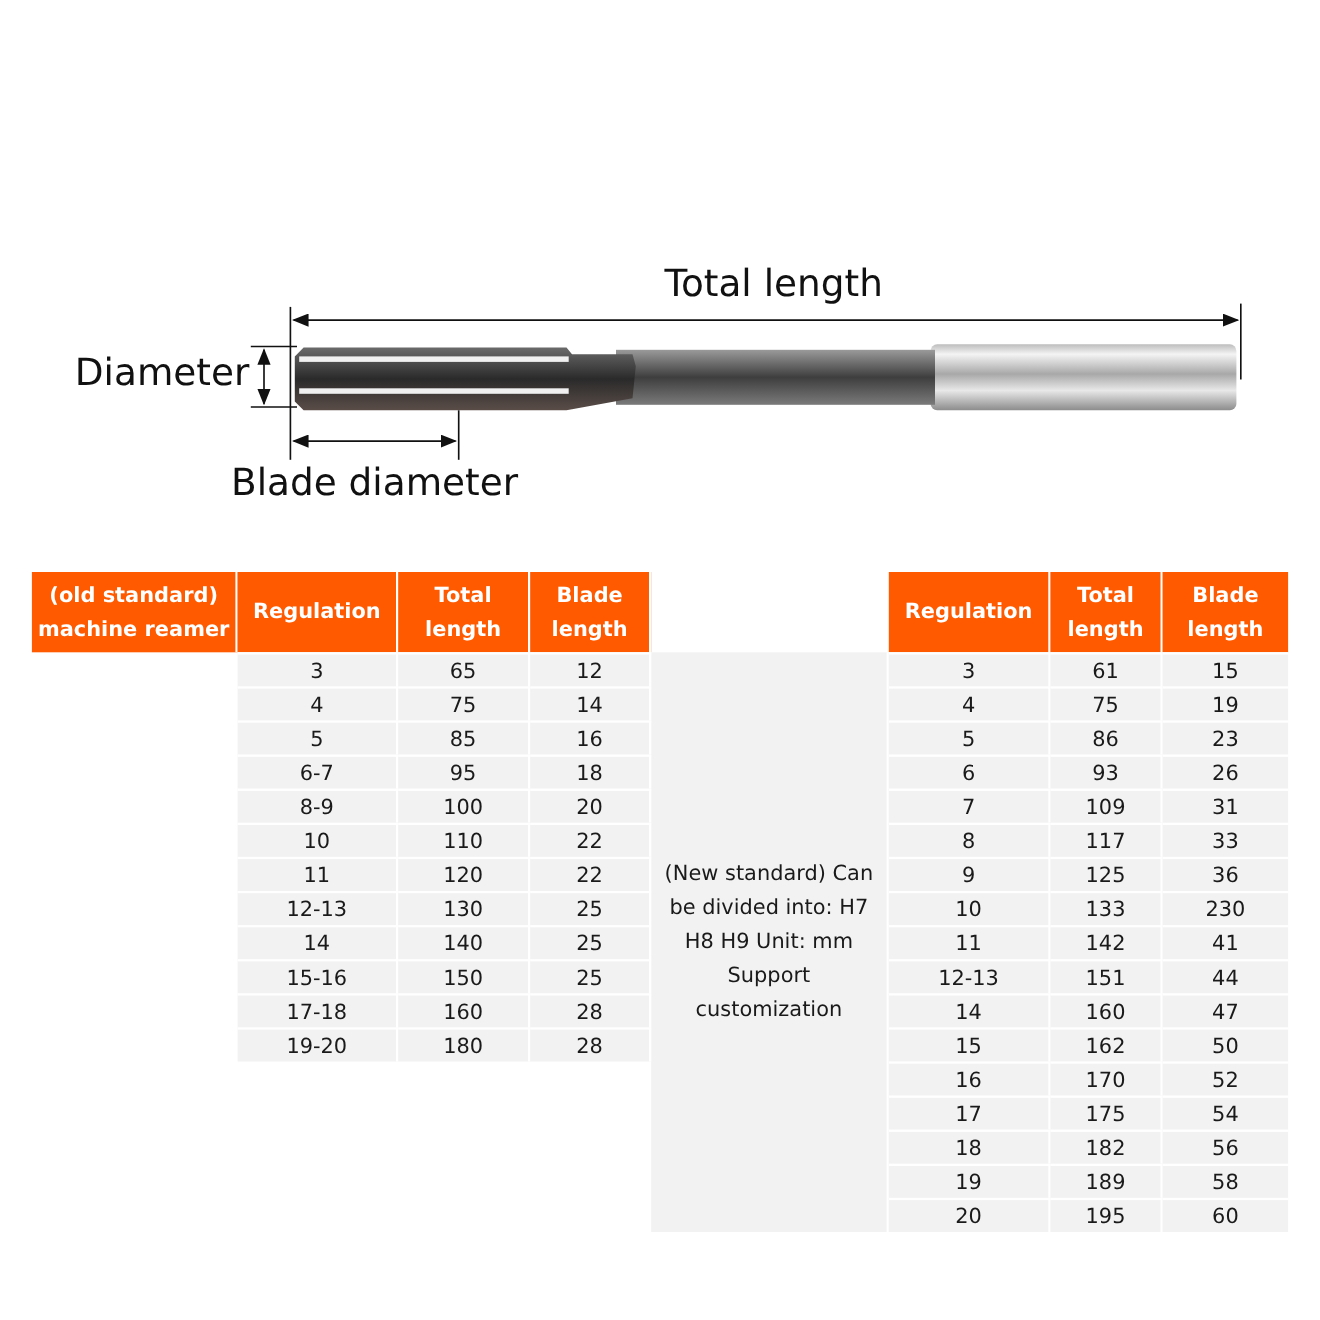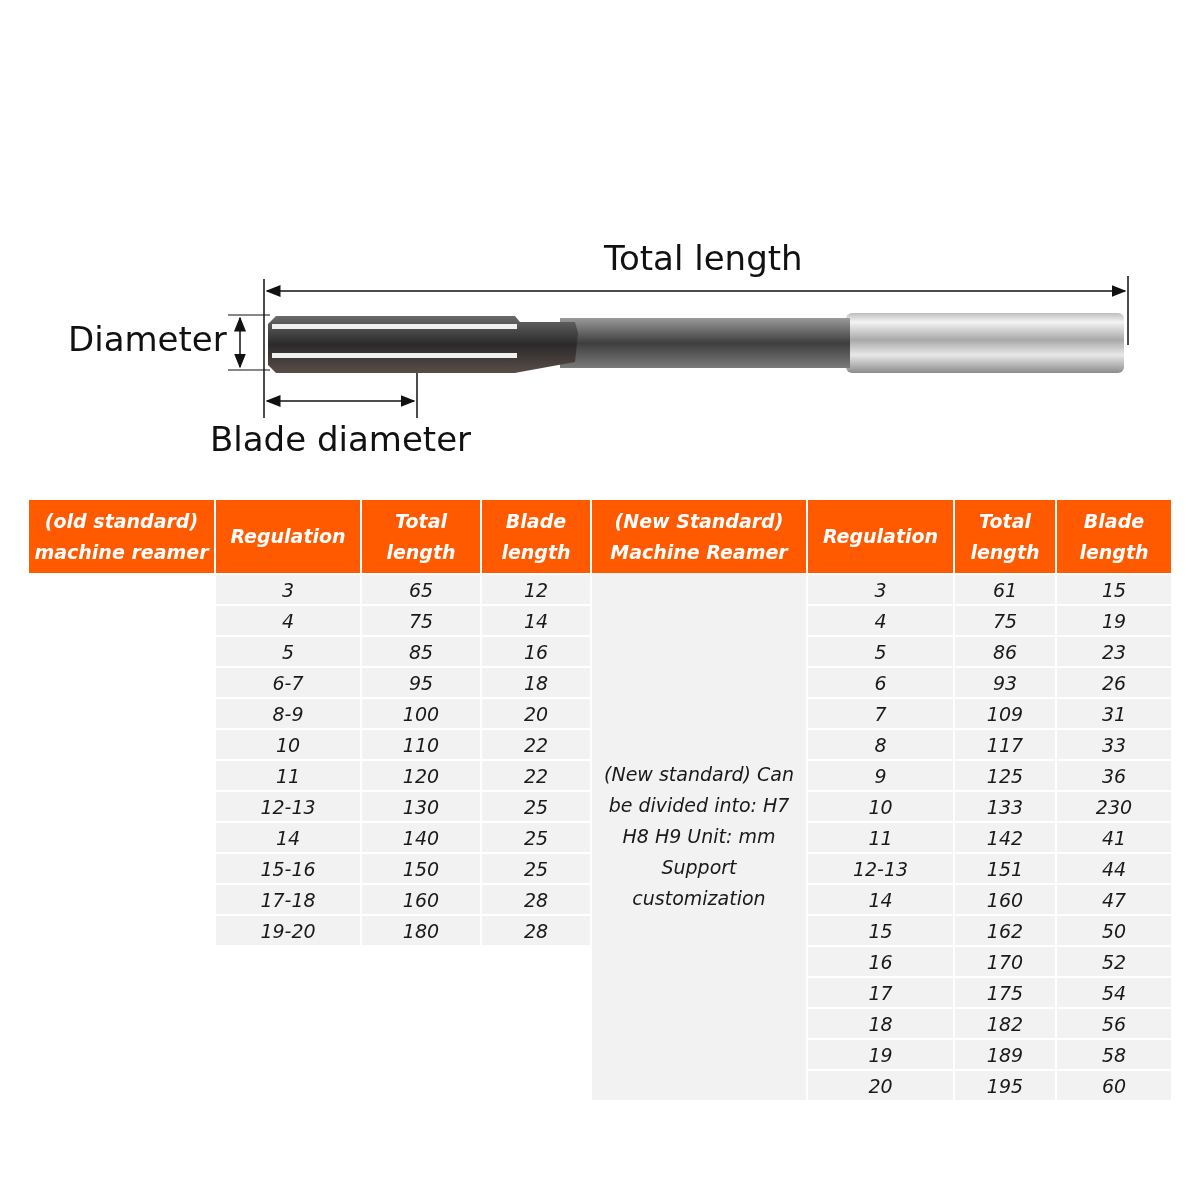--- a/index.html
+++ b/index.html
@@ -1,24 +1,24 @@
 <!DOCTYPE html>
 <html><head>
 <meta charset="utf-8">
 <style>
   html, body { margin:0; padding:0; background:#ffffff; }
   body { width:1200px; height:1200px; position:relative; overflow:hidden;
          font-family:"DejaVu Sans", sans-serif; color:#1a1a1a; }
   .label { position:absolute; font-family:"DejaVu Sans", sans-serif; color:#111; white-space:nowrap; }
   #diagram { position:absolute; left:0; top:0; width:1200px; height:480px; }
-  .grid { position:absolute; left:29px; top:500px; width:1142px; height:601px;
+  .grid { position:absolute; left:29px; top:520px; width:1142px; height:601px;
           display:grid;
           grid-template-columns:187px 146px 120px 110px 216px 147px 102px 114px;
           grid-template-rows:73px repeat(17, 31px);
-          gap:0; background:#ffffff;font-style:italic; }
+          gap:0; background:#ffffff; }
   .hd { background:#ff5a00; color:#fff; font-weight:bold; font-size:19px;
         display:flex; align-items:center; justify-content:center; text-align:center;
         line-height:31px; border-right:2px solid #ffffff; box-sizing:border-box; padding:0 2px; }
   .cell { background:#f2f2f2; font-size:19px; display:flex; align-items:center; justify-content:center;
           border-right:2px solid #ffffff; border-top:2px solid #ffffff; box-sizing:border-box; color:#1a1a1a; }
   .span-cell { background:#f2f2f2; font-size:19px; display:flex; align-items:center; justify-content:center;
           text-align:center; line-height:31px; border-right:2px solid #ffffff; box-sizing:border-box; color:#1a1a1a; padding:0 4px; }
 </style>
 </head>
 <body>
@@ -73,21 +73,20 @@
   <div class="label" style="left:604px; top:238px; font-size:34px;">Total length</div>
   <div class="label" style="left:210px; top:419px; font-size:34px;">Blade diameter</div>
   <div class="label" style="left:68px; top:319px; font-size:34px;">Diameter</div>
 </div>
 
 <div class="grid">
   <div class="hd" style="grid-column:1;grid-row:1;">(old standard) machine reamer</div>
   <div class="hd" style="grid-column:2;grid-row:1;">Regulation</div>
   <div class="hd" style="grid-column:3;grid-row:1;">Total length</div>
   <div class="hd" style="grid-column:4;grid-row:1;">Blade length</div>
-  <div class="hd" style="grid-column:5;grid-row:1;">(New Standard) Machine Reamer</div>
   <div class="hd" style="grid-column:6;grid-row:1;">Regulation</div>
   <div class="hd" style="grid-column:7;grid-row:1;">Total length</div>
   <div class="hd" style="grid-column:8;grid-row:1;border-right:none;">Blade length</div>
 
   <div class="span-cell" style="grid-column:5;grid-row:2 / span 17;text-align:center;">(New standard) Can be divided into: H7 H8 H9 Unit: mm Support customization</div>
 
   <div id="old-rows" style="display:contents;"><div class="cell" style="grid-area: 2 / 2;">3</div><div class="cell" style="grid-area: 2 / 3;">65</div><div class="cell" style="grid-area: 2 / 4;">12</div><div class="cell" style="grid-area: 3 / 2;">4</div><div class="cell" style="grid-area: 3 / 3;">75</div><div class="cell" style="grid-area: 3 / 4;">14</div><div class="cell" style="grid-area: 4 / 2;">5</div><div class="cell" style="grid-area: 4 / 3;">85</div><div class="cell" style="grid-area: 4 / 4;">16</div><div class="cell" style="grid-area: 5 / 2;">6-7</div><div class="cell" style="grid-area: 5 / 3;">95</div><div class="cell" style="grid-area: 5 / 4;">18</div><div class="cell" style="grid-area: 6 / 2;">8-9</div><div class="cell" style="grid-area: 6 / 3;">100</div><div class="cell" style="grid-area: 6 / 4;">20</div><div class="cell" style="grid-area: 7 / 2;">10</div><div class="cell" style="grid-area: 7 / 3;">110</div><div class="cell" style="grid-area: 7 / 4;">22</div><div class="cell" style="grid-area: 8 / 2;">11</div><div class="cell" style="grid-area: 8 / 3;">120</div><div class="cell" style="grid-area: 8 / 4;">22</div><div class="cell" style="grid-area: 9 / 2;">12-13</div><div class="cell" style="grid-area: 9 / 3;">130</div><div class="cell" style="grid-area: 9 / 4;">25</div><div class="cell" style="grid-area: 10 / 2;">14</div><div class="cell" style="grid-area: 10 / 3;">140</div><div class="cell" style="grid-area: 10 / 4;">25</div><div class="cell" style="grid-area: 11 / 2;">15-16</div><div class="cell" style="grid-area: 11 / 3;">150</div><div class="cell" style="grid-area: 11 / 4;">25</div><div class="cell" style="grid-area: 12 / 2;">17-18</div><div class="cell" style="grid-area: 12 / 3;">160</div><div class="cell" style="grid-area: 12 / 4;">28</div><div class="cell" style="grid-area: 13 / 2;">19-20</div><div class="cell" style="grid-area: 13 / 3;">180</div><div class="cell" style="grid-area: 13 / 4;">28</div></div>
   <div id="new-rows" style="display:contents;"><div class="cell" style="grid-area: 2 / 6;">3</div><div class="cell" style="grid-area: 2 / 7;">61</div><div class="cell" style="grid-area: 2 / 8; border-right: none;">15</div><div class="cell" style="grid-area: 3 / 6;">4</div><div class="cell" style="grid-area: 3 / 7;">75</div><div class="cell" style="grid-area: 3 / 8; border-right: none;">19</div><div class="cell" style="grid-area: 4 / 6;">5</div><div class="cell" style="grid-area: 4 / 7;">86</div><div class="cell" style="grid-area: 4 / 8; border-right: none;">23</div><div class="cell" style="grid-area: 5 / 6;">6</div><div class="cell" style="grid-area: 5 / 7;">93</div><div class="cell" style="grid-area: 5 / 8; border-right: none;">26</div><div class="cell" style="grid-area: 6 / 6;">7</div><div class="cell" style="grid-area: 6 / 7;">109</div><div class="cell" style="grid-area: 6 / 8; border-right: none;">31</div><div class="cell" style="grid-area: 7 / 6;">8</div><div class="cell" style="grid-area: 7 / 7;">117</div><div class="cell" style="grid-area: 7 / 8; border-right: none;">33</div><div class="cell" style="grid-area: 8 / 6;">9</div><div class="cell" style="grid-area: 8 / 7;">125</div><div class="cell" style="grid-area: 8 / 8; border-right: none;">36</div><div class="cell" style="grid-area: 9 / 6;">10</div><div class="cell" style="grid-area: 9 / 7;">133</div><div class="cell" style="grid-area: 9 / 8; border-right: none;">230</div><div class="cell" style="grid-area: 10 / 6;">11</div><div class="cell" style="grid-area: 10 / 7;">142</div><div class="cell" style="grid-area: 10 / 8; border-right: none;">41</div><div class="cell" style="grid-area: 11 / 6;">12-13</div><div class="cell" style="grid-area: 11 / 7;">151</div><div class="cell" style="grid-area: 11 / 8; border-right: none;">44</div><div class="cell" style="grid-area: 12 / 6;">14</div><div class="cell" style="grid-area: 12 / 7;">160</div><div class="cell" style="grid-area: 12 / 8; border-right: none;">47</div><div class="cell" style="grid-area: 13 / 6;">15</div><div class="cell" style="grid-area: 13 / 7;">162</div><div class="cell" style="grid-area: 13 / 8; border-right: none;">50</div><div class="cell" style="grid-area: 14 / 6;">16</div><div class="cell" style="grid-area: 14 / 7;">170</div><div class="cell" style="grid-area: 14 / 8; border-right: none;">52</div><div class="cell" style="grid-area: 15 / 6;">17</div><div class="cell" style="grid-area: 15 / 7;">175</div><div class="cell" style="grid-area: 15 / 8; border-right: none;">54</div><div class="cell" style="grid-area: 16 / 6;">18</div><div class="cell" style="grid-area: 16 / 7;">182</div><div class="cell" style="grid-area: 16 / 8; border-right: none;">56</div><div class="cell" style="grid-area: 17 / 6;">19</div><div class="cell" style="grid-area: 17 / 7;">189</div><div class="cell" style="grid-area: 17 / 8; border-right: none;">58</div><div class="cell" style="grid-area: 18 / 6;">20</div><div class="cell" style="grid-area: 18 / 7;">195</div><div class="cell" style="grid-area: 18 / 8; border-right: none;">60</div></div>
 </div>
 

